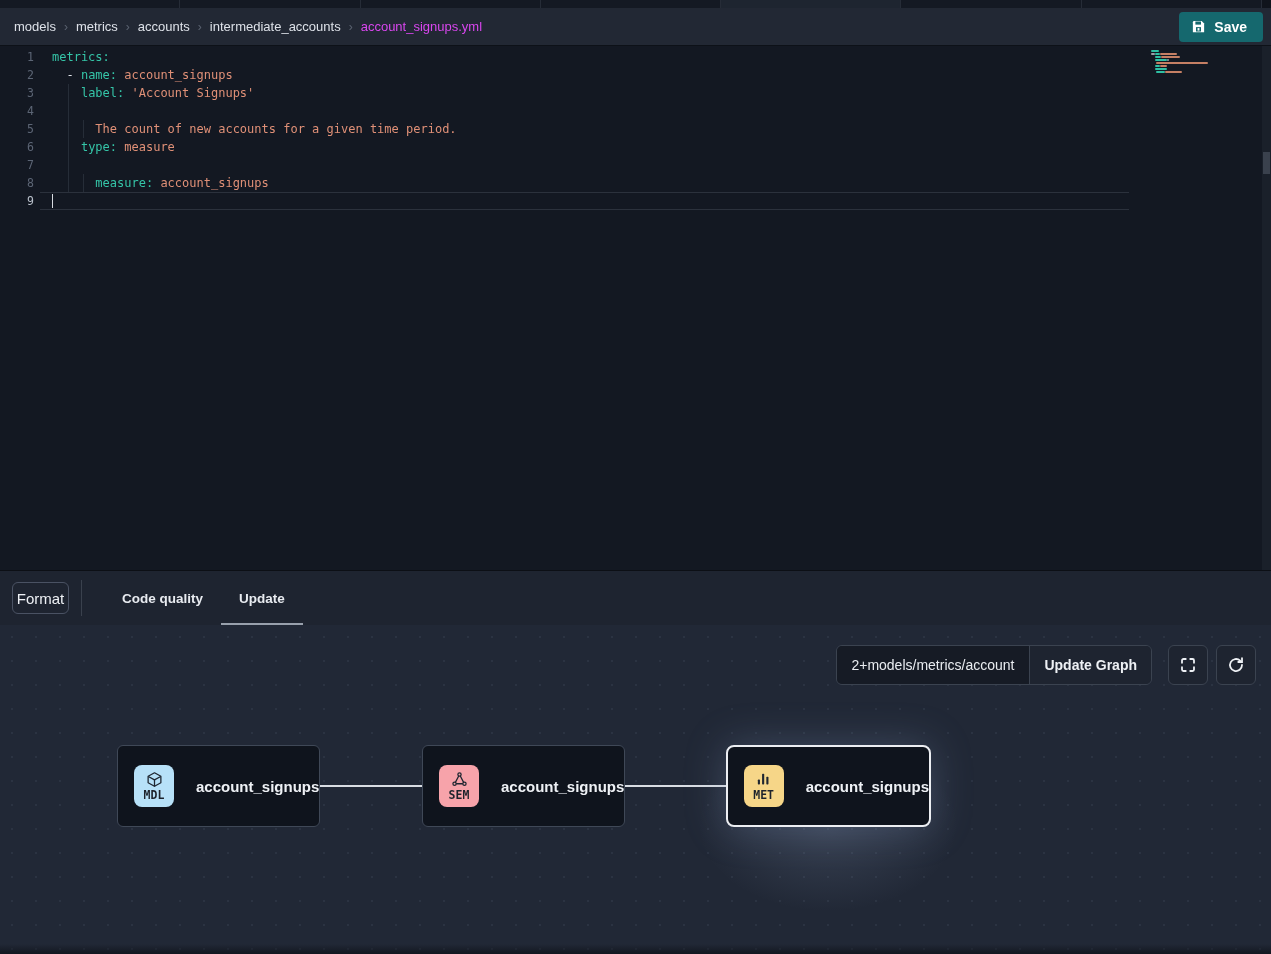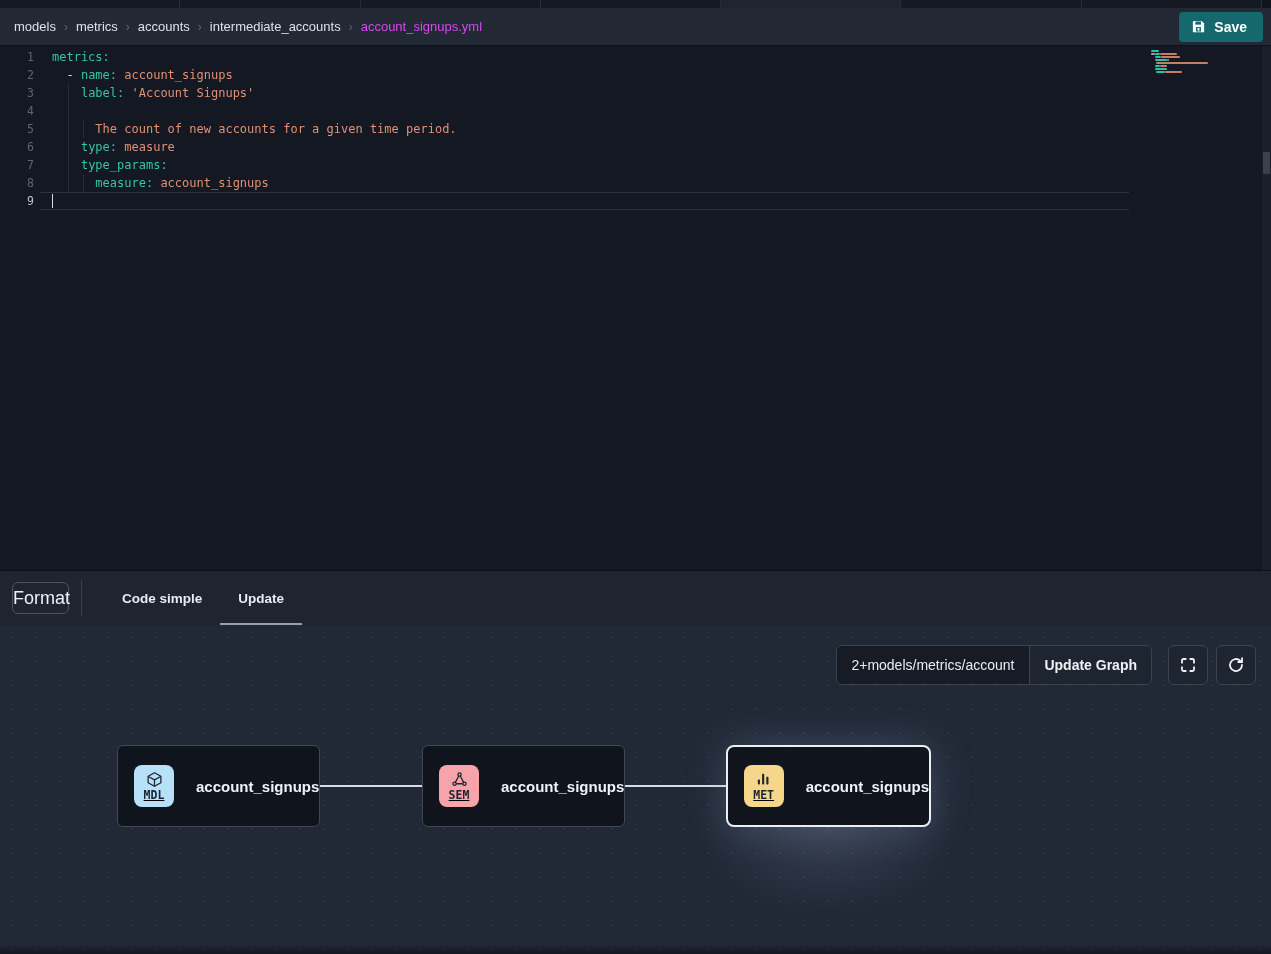--- a/index.html
+++ b/index.html
@@ -53,21 +53,21 @@
 
   .ed-scrollbar { position:absolute; right:0; top:0; width:9px; height:524px; background:#1a202a; }
   .ed-thumb { position:absolute; right:1px; top:106px; width:7px; height:22px; background:#3a414d; }
 
   
   .panel-head { position:absolute; left:0; top:570px; width:1271px; height:55px;
                 background:#1e2430; border-top:1px solid #0c0f15;
                 display:flex; align-items:center; }
   .format-btn { margin-left:12px; width:57px; height:32px; background:transparent;
                 border:1px solid #4a5263; border-radius:6px; color:#eef1f5;
-                font-size:18px; font-family:"Liberation Sans",sans-serif; }
+                font-size:15px; font-family:"Liberation Sans",sans-serif; }
   .vdiv { width:1px; height:36px; background:#3a414d; margin-left:12px; }
   .tabs { display:flex; height:55px; margin-left:22px; }
   .tab { position:relative; height:55px; display:flex; align-items:center;
          padding:0 18px; color:#e8ebf0; font-size:13.5px; font-weight:600; cursor:default; }
   .tab.active::after { content:""; position:absolute; left:0; right:0; bottom:0;
                        height:3px; background:#98a0ac; }
 
   
   .canvas { position:absolute; left:0; top:625px; width:1271px; height:329px;
             background-color:#212836;
@@ -90,21 +90,21 @@
                 font-family:"Liberation Sans",sans-serif; }
   .icon-btn { width:40px; height:40px; background:#1e2430; border:1px solid #3b4350;
               border-radius:6px; display:flex; align-items:center; justify-content:center; }
 
   .node { position:absolute; top:120px; width:203px; height:82px; background:#0f141d;
           border:1px solid #3f4857; border-radius:6px; display:flex; align-items:center;
           padding-left:16px; }
   .node.selected { border:2px solid #eceef2; border-radius:8px; width:205px;
                    box-shadow:0 0 42px rgba(140,160,200,0.28); }
   .badge { width:40px; height:42px; border-radius:8px; display:flex; flex-direction:column;
-           align-items:center; justify-content:center; gap:1px; flex:0 0 40px;text-decoration:underline; }
+           align-items:center; justify-content:center; gap:1px; flex:0 0 40px; }
   .badge .b-label { font-family:"DejaVu Sans Mono", monospace; font-size:11.5px;
                     font-weight:bold; color:#1d232c; line-height:12px; }
   .node .n-label { margin-left:22px; color:#eef1f5; font-size:15px; font-weight:600; }
   .edge { position:absolute; height:2px; background:#d9dde3; top:160px; }
   .edge-1 { left:320px; width:102px; }
   .edge-2 { left:625px; width:101px; }
 </style>
 </head>
 <body>
 
@@ -166,21 +166,20 @@
         <div class="row">
           <span class="num">5</span>
           <span class="code"><span class="tk-p">      </span><span class="tk-v">The count of new accounts for a given time period.</span></span>
         </div>
         <div class="row">
           <span class="num">6</span>
           <span class="code"><span class="tk-p">    </span><span class="tk-k">type:</span><span class="tk-v"> measure</span></span>
         </div>
         <div class="row">
           <span class="num">7</span>
-          <span class="code"><span class="tk-p">    </span><span class="tk-k">type_params:</span></span>
         </div>
         <div class="row">
           <span class="num">8</span>
           <span class="code"><span class="tk-p">      </span><span class="tk-k">measure:</span><span class="tk-v"> account_signups</span></span>
         </div>
         <div class="row active">
           <span class="num">9</span>
           <span class="code"><span class="caret"></span></span>
         </div>
       </div>
@@ -228,21 +227,21 @@
       </div>
     <div class="ed-scrollbar">
       <div class="ed-thumb"></div>
     </div>
   </div>
 
   <div class="panel-head">
     <button class="format-btn">Format</button>
     <div class="vdiv"></div>
     <div class="tabs" id="panel-tabs">
-        <div class="tab">Code simple</div>
+        <div class="tab">Code quality</div>
         <div class="tab active">Update</div>
       </div>
   </div>
 
   <div class="canvas">
     <div class="glow"></div>
 
     <div class="lineage-toolbar">
       <div class="selector-group">
         <input class="selector-input" type="text" value="2+models/metrics/accounts/" style="">

